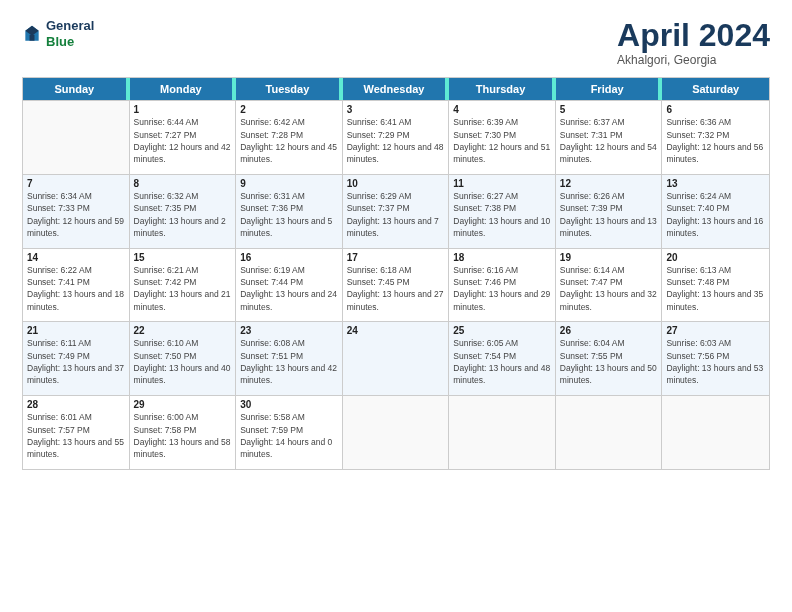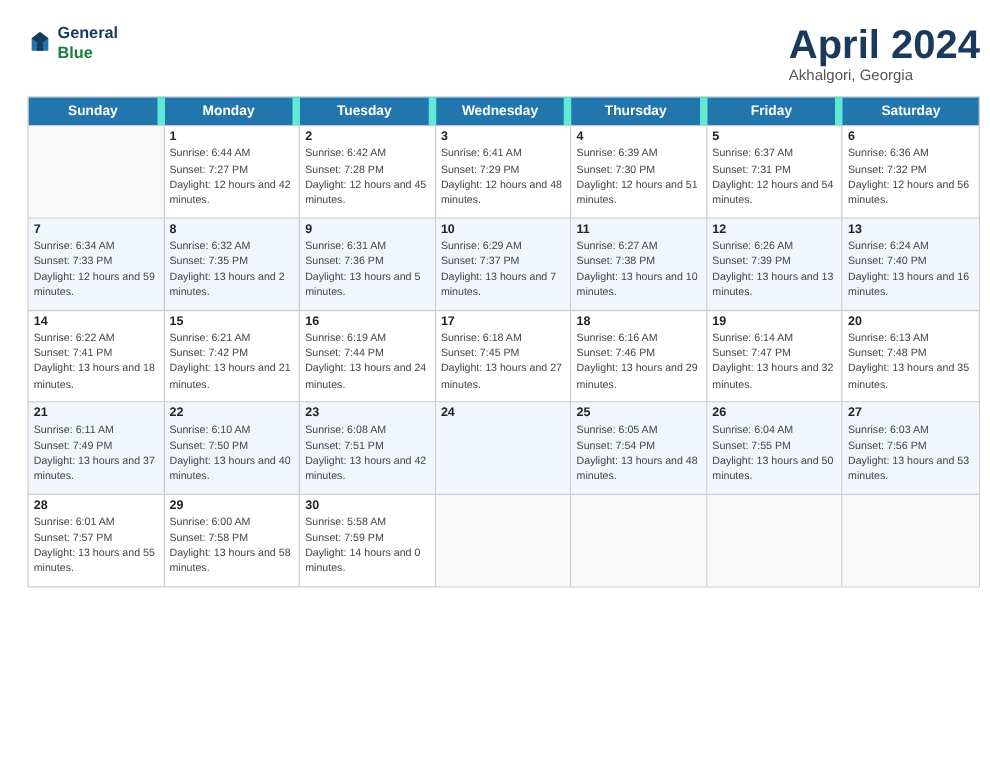--- a/index.html
+++ b/index.html
@@ -6,21 +6,21 @@
     body {
       width: 792px;
       height: 612px;
       font-family: Arial, sans-serif;
       background: #fff;
       overflow: hidden;
     }
     .page {
       width: 792px;
       height: 480px;
-      padding: 18px 8px 10px 22px;
+      padding: 18px 22px 10px 22px;
       display: flex;
       flex-direction: column;
       border-radius: 28px;
     }
     .header {
       display: flex;
       justify-content: space-between;
       align-items: flex-start;
       margin-bottom: 10px;
     }
@@ -68,21 +68,21 @@
       display: grid;
       grid-template-columns: repeat(7, 1fr);
       background: #2176ae;
     }
     .cal-header-cell {
       color: #fff;
       font-size: 11px;
       font-weight: bold;
       padding: 5px 4px;
       text-align: center;
-      border-right: 6px solid #5eead4;
+      border-right: 4px solid #5eead4;
     }
     .cal-header-cell:last-child { border-right: none; }
     .cal-body {
       display: flex;
       flex-direction: column;
       flex: 1;
     }
     .cal-row {
       display: grid;
       grid-template-columns: repeat(7, 1fr);

